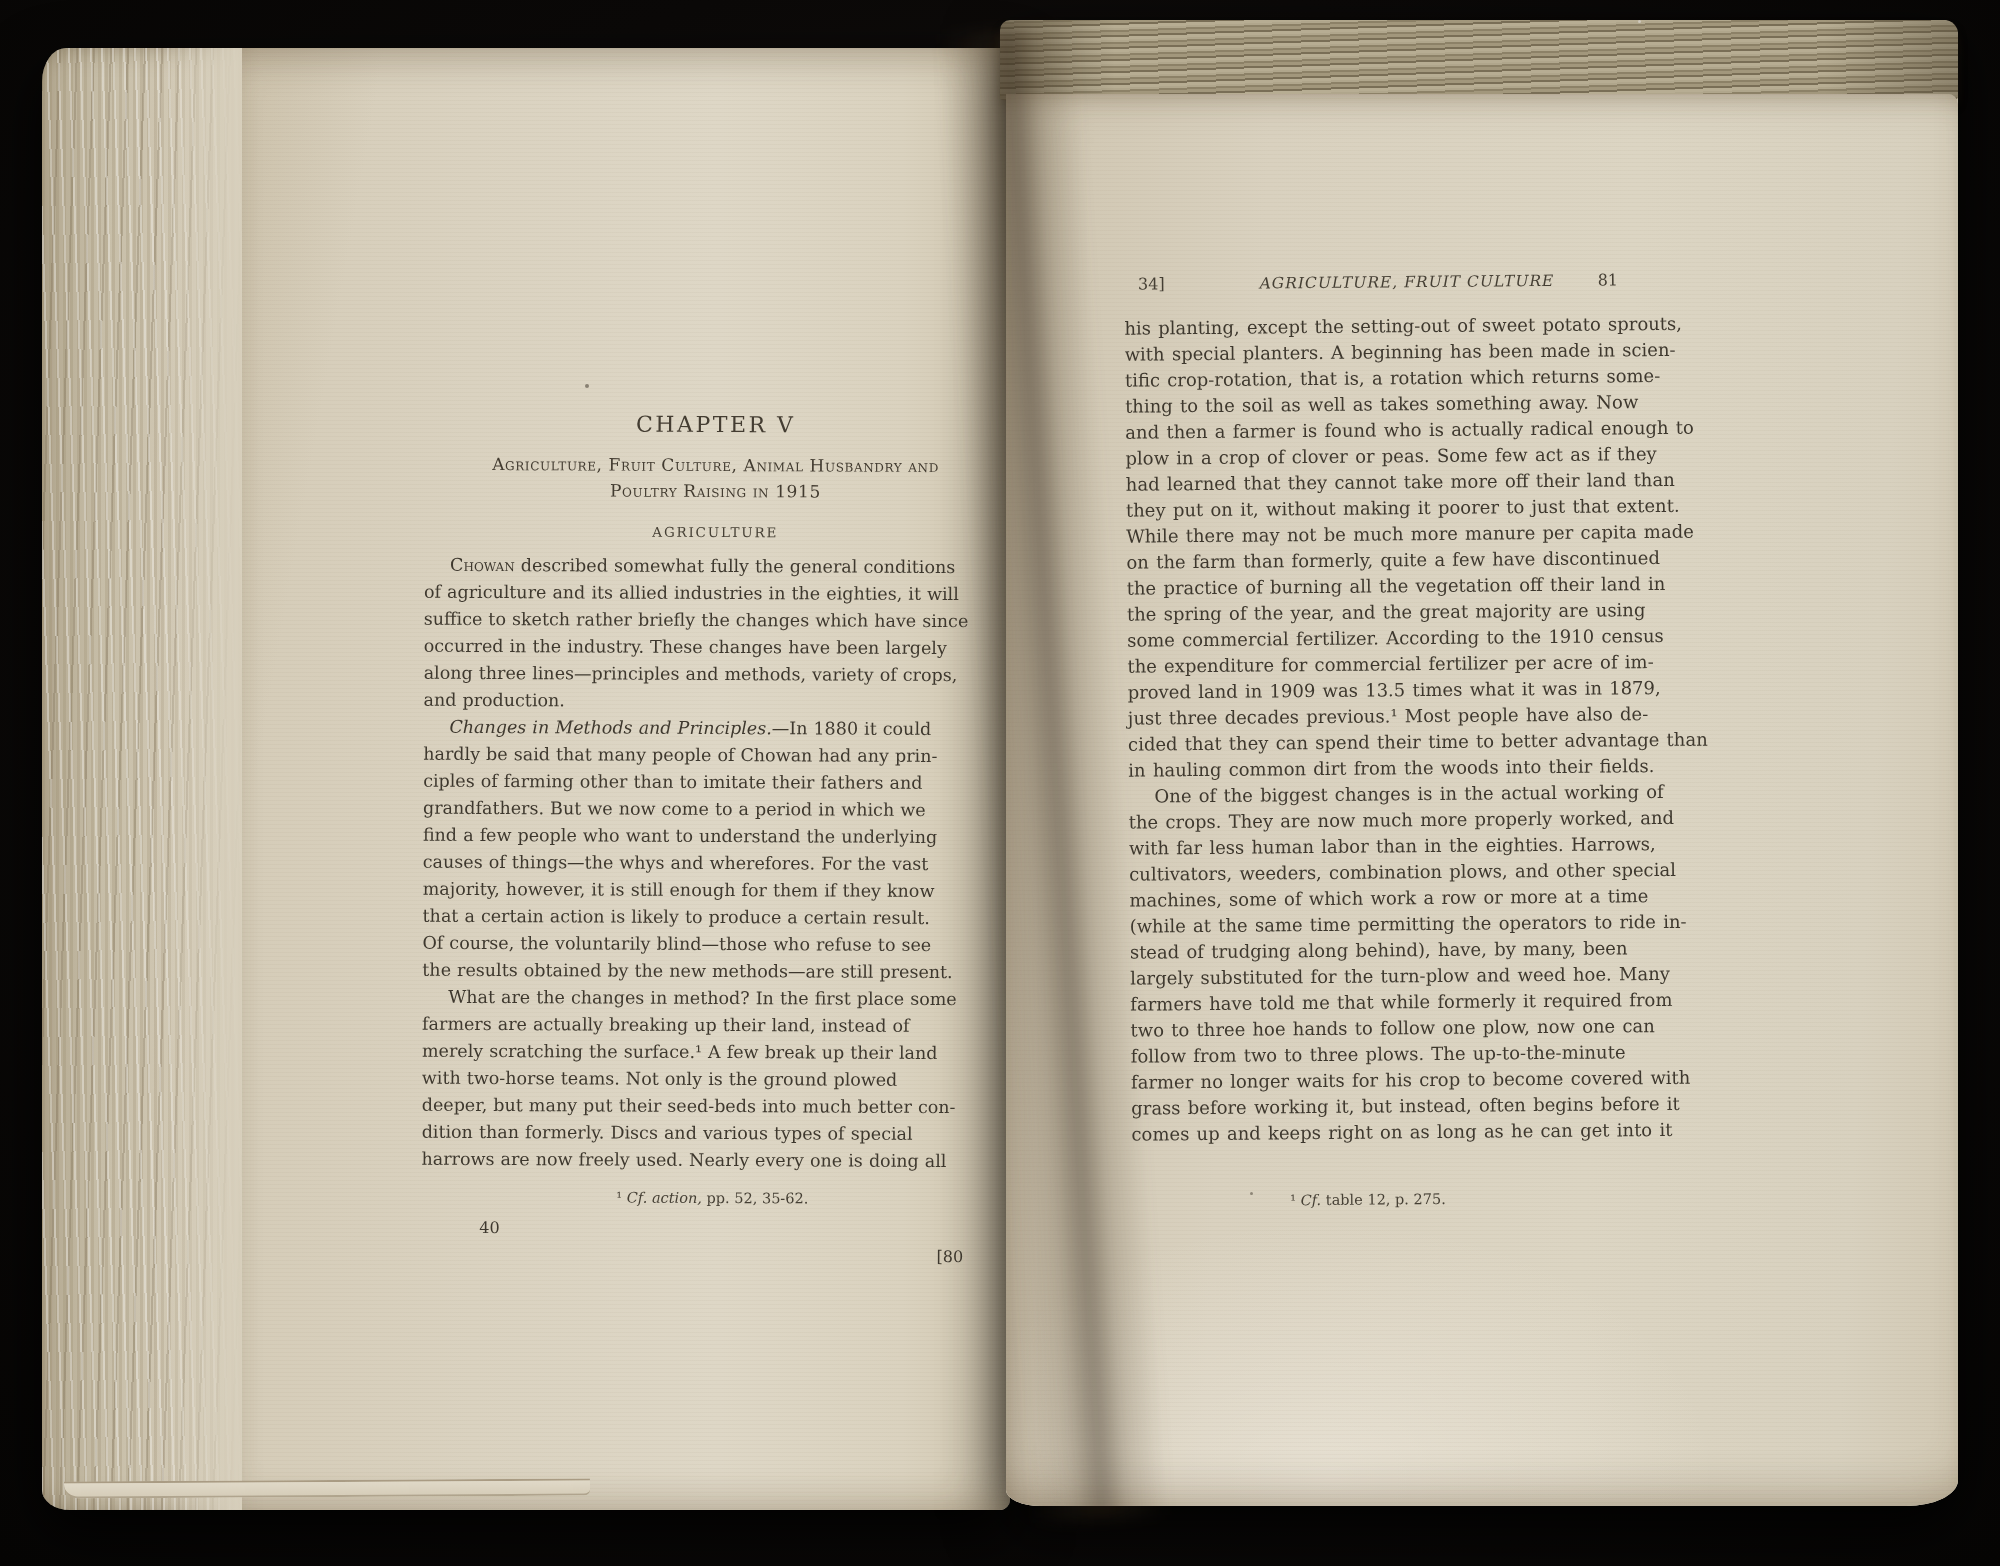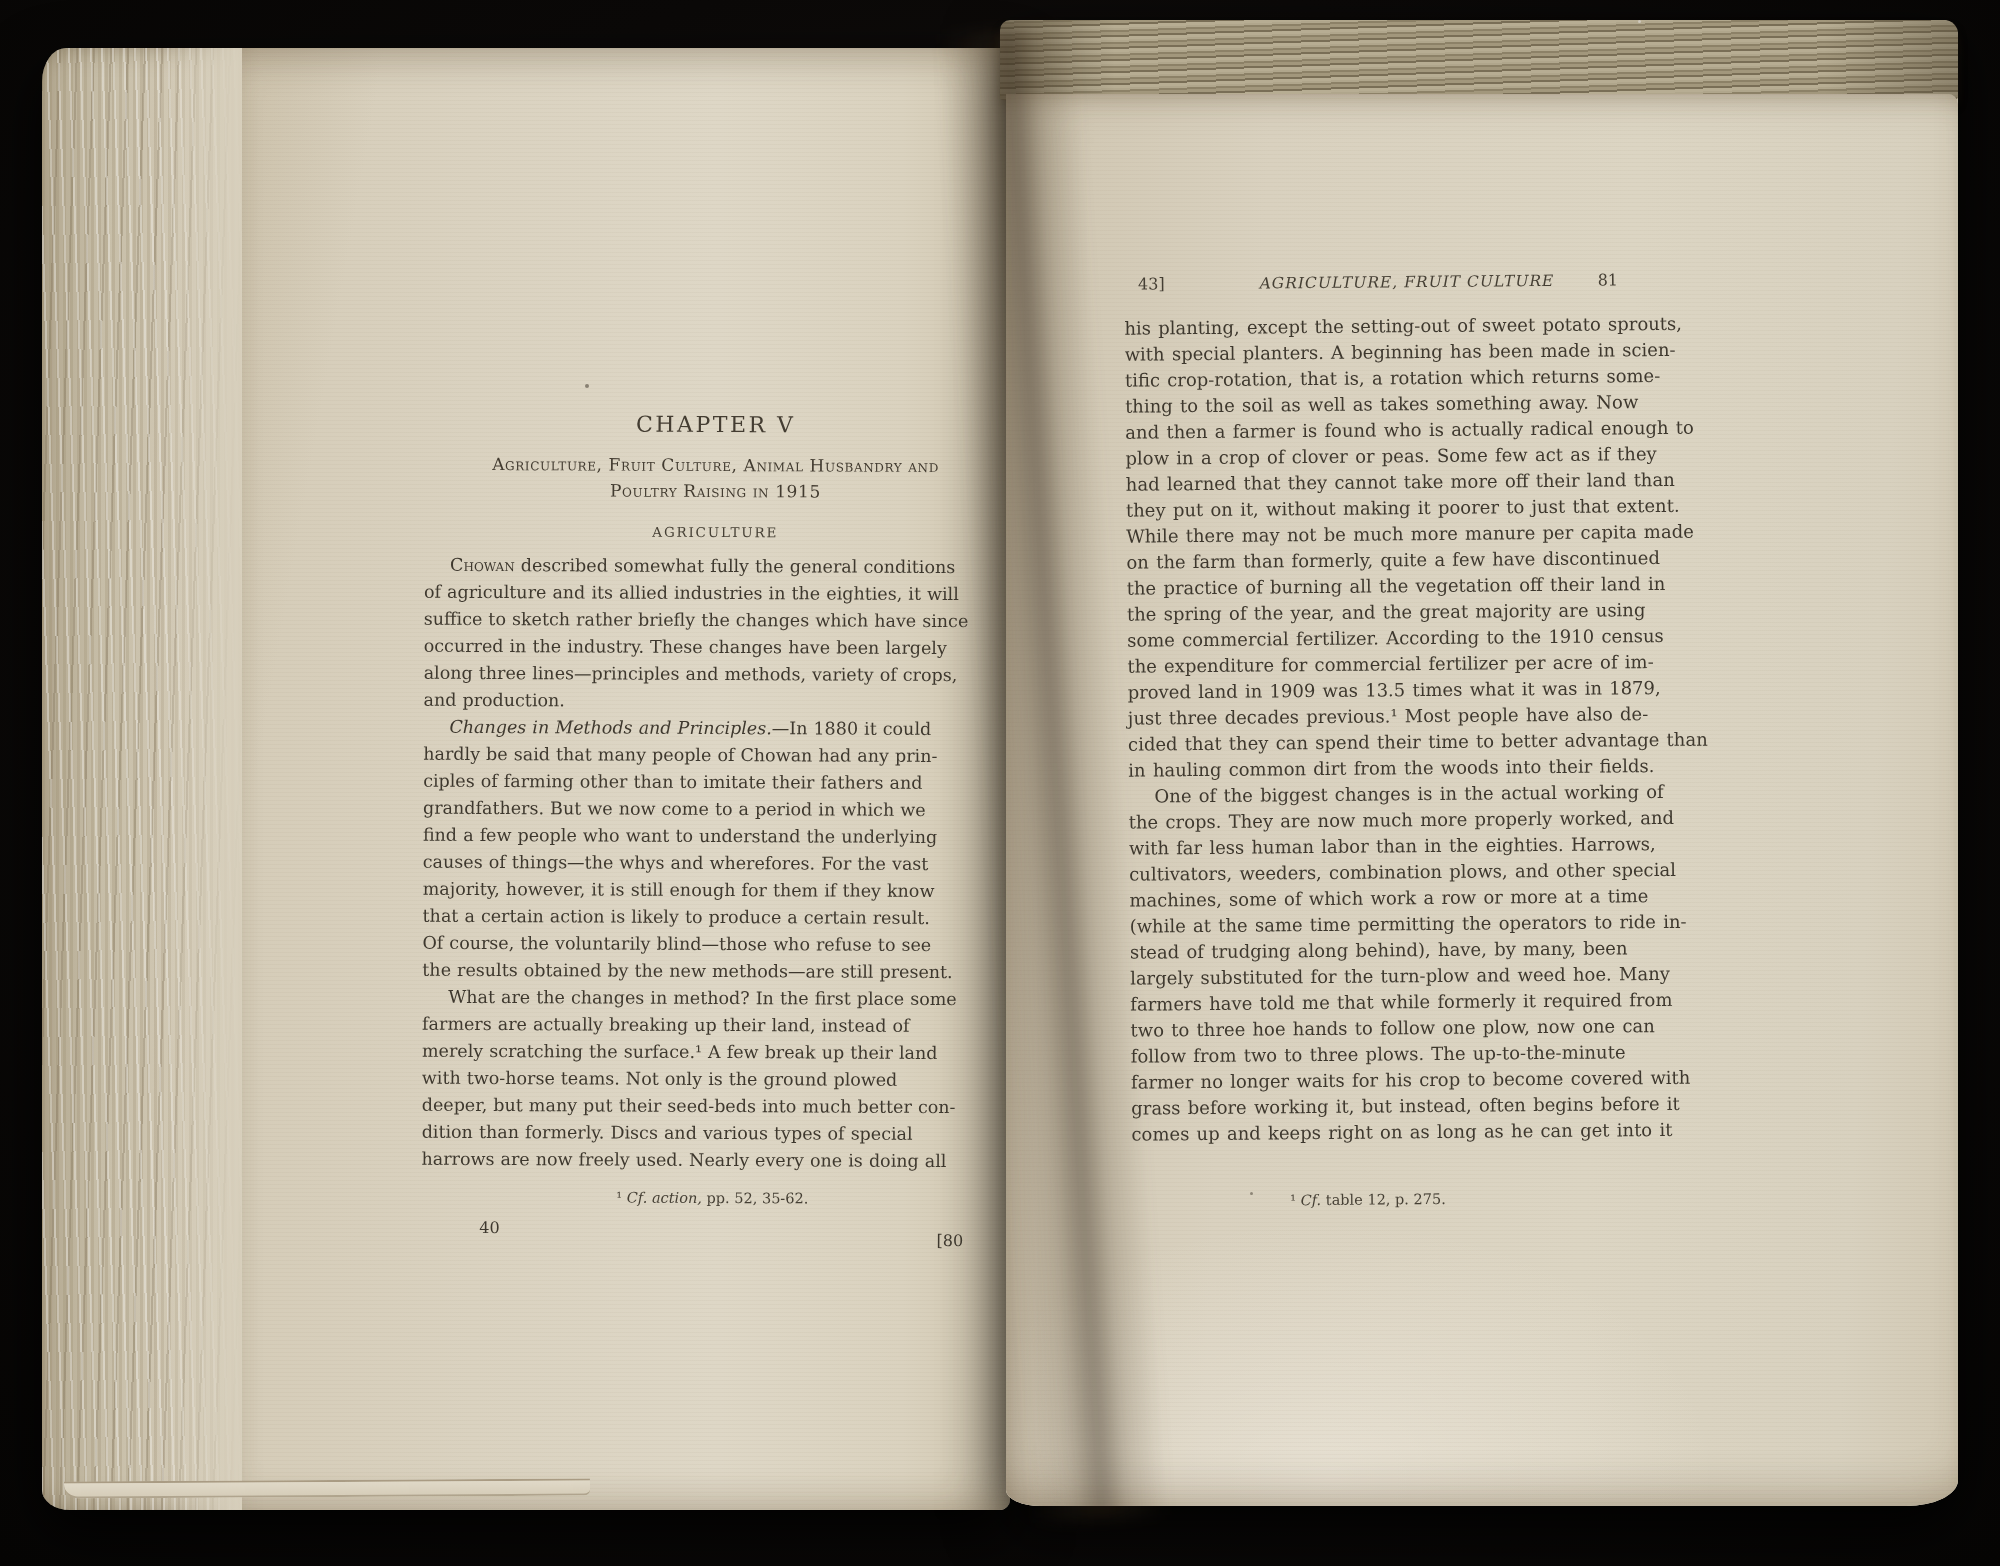--- a/index.html
+++ b/index.html
@@ -83,21 +83,21 @@
   .left-text .body-p.first{margin-top:13px;}
   .right-text .body-p{font-size:18px;line-height:26px;word-spacing:1.5px;}
   .right-text .body-p.first{margin-top:22px;text-indent:0;}
   .lines{white-space:pre-line;}
   .smallcaps-lead{font-variant:small-caps;}
   .italic-lead{font-style:italic;}
   .italic{font-style:italic;}
   .footnote{margin-top:16px;font-size:14.5px;text-align:center;color:#453f34;}
   .right-text .footnote{margin-top:46px;padding-right:130px;}
   .footer-row{margin-top:13px;display:flex;justify-content:space-between;font-size:16px;padding-left:58px;padding-right:40px;}
-  .sig{position:relative;top:11px;}
+  .sig{position:relative;top:27px;}
   .running-head{display:flex;align-items:baseline;font-size:16px;color:#453f34;}
   .rh-left{width:90px;padding-left:14px;}
   .rh-center{flex:1;text-align:center;font-style:italic;letter-spacing:1px;font-size:15.5px;}
   .rh-right{width:140px;text-align:right;padding-right:108px;box-sizing:border-box;}
 
   
   .speck{position:absolute;left:1638px;top:20px;width:3px;height:3px;border-radius:50%;background:#cfc9bd;}
   .ink-dot-a{position:absolute;left:585px;top:384px;width:4px;height:4px;border-radius:50%;background:rgba(80,72,60,0.6);}
   .ink-dot-b{position:absolute;left:1250px;top:1192px;width:3px;height:3px;border-radius:50%;background:rgba(80,72,60,0.55);}
 </style>
@@ -150,21 +150,21 @@
 harrows are now freely used. Nearly every one is doing all</span></p>
       <div class="footnote"><span>¹ </span><span class="italic">Cf. action,</span><span> pp. 52, 35-62.</span></div>
       <div class="footer-row">
         <span>40</span>
         <span class="sig">[80</span>
       </div>
     </div>
 
     <div class="right-text">
       <div class="running-head">
-        <span class="rh-left">43]</span>
+        <span class="rh-left">34]</span>
         <span class="rh-center">AGRICULTURE, FRUIT CULTURE</span>
         <span class="rh-right">81</span>
       </div>
       <p class="body-p first"><span class="lines">his planting, except the setting-out of sweet potato sprouts,
 with special planters. A beginning has been made in scien-
 tific crop-rotation, that is, a rotation which returns some-
 thing to the soil as well as takes something away. Now
 and then a farmer is found who is actually radical enough to
 plow in a crop of clover or peas. Some few act as if they
 had learned that they cannot take more off their land than

